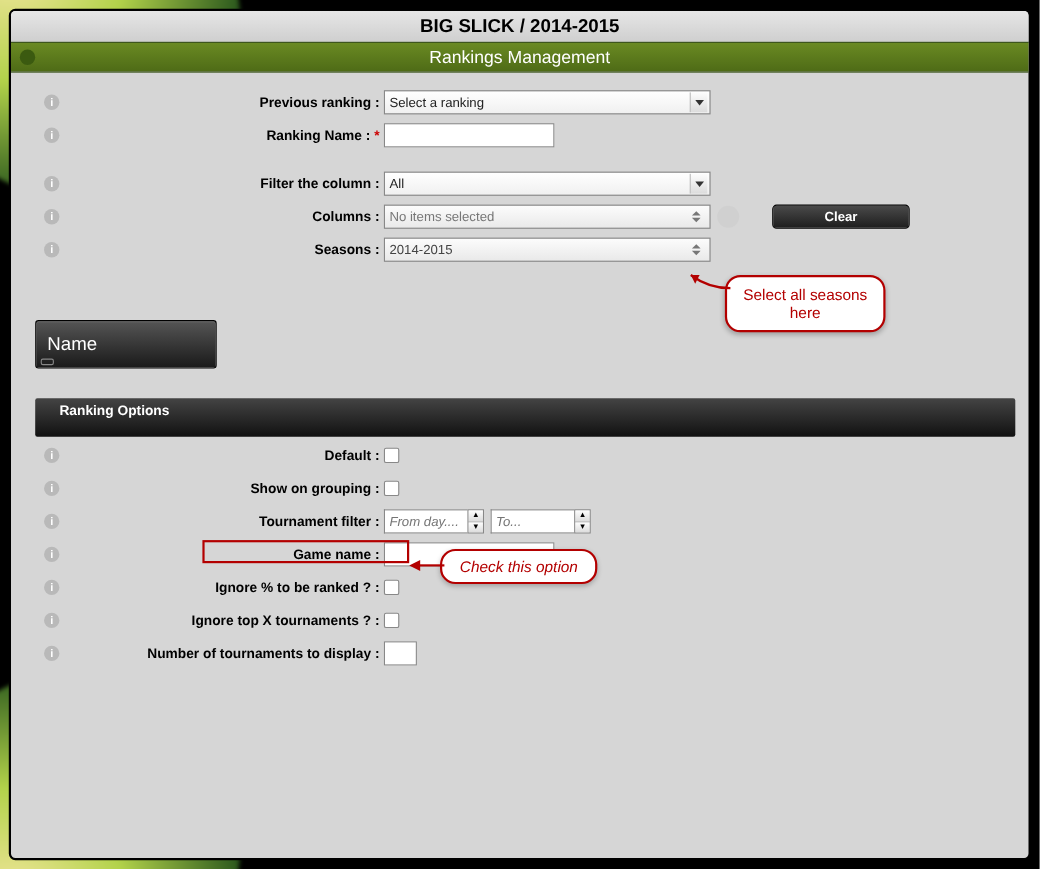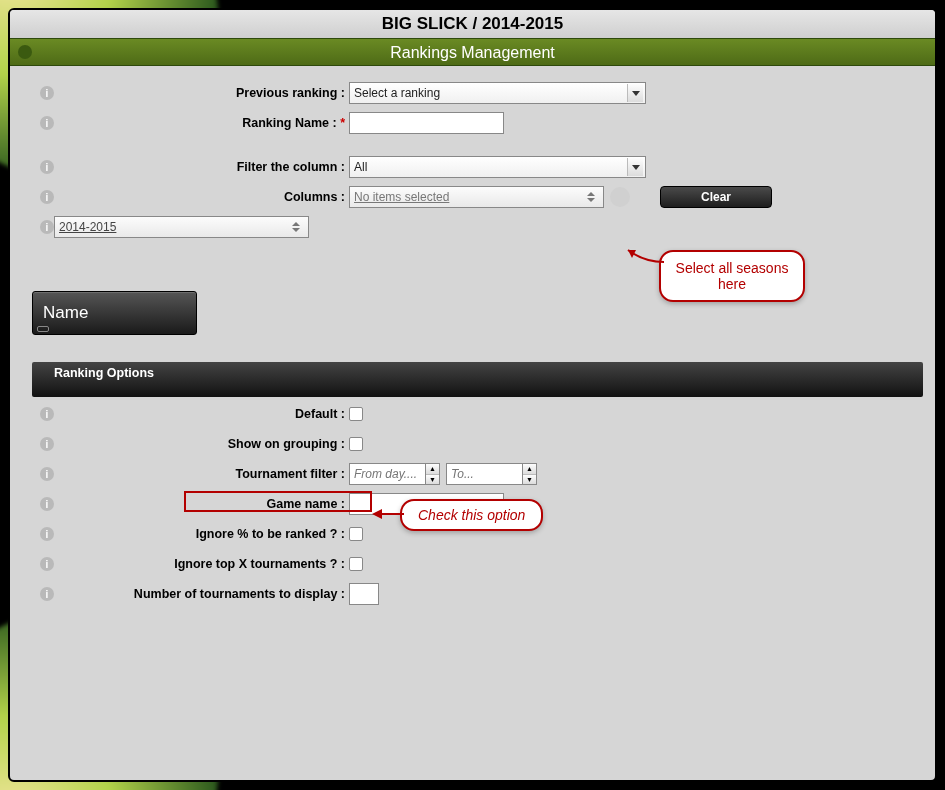--- a/index.html
+++ b/index.html
@@ -87,38 +87,37 @@
     padding:0 4px;
     color:#222;
   }
   .select { width:297px; display:flex; align-items:center; justify-content:space-between; padding-right:2px; background:linear-gradient(#fff,#f0f0f0);}
   .select .caret, .multiselect .caret {
     width:16px; height:18px; display:inline-flex; align-items:center; justify-content:center;
     background:linear-gradient(#fdfdfd,#dcdcdc);
     border-left:1px solid #bbb;
   }
   .multiselect {
-    width:255px; display:flex; align-items:center; justify-content:space-between;
+    width:297px; display:flex; align-items:center; justify-content:space-between;
     background:linear-gradient(#fcfcfc,#e9e9e9);
     color:#777;
-    text-decoration:underline;
   }
   .multiselect .caret { border:none; background:transparent;}
   .input-sm { width:155px; }
 
   .btn {
     height:22px; padding:0 18px;
     border-radius:4px;
     background:linear-gradient(#4a4a4a,#1e1e1e);
     color:#fff; font-weight:bold; font-size:12px;
     border:1px solid #000;
     display:inline-flex; align-items:center; justify-content:center;
     cursor:pointer;
   }
-  .btn-wide { width:112px; }
+  .btn-wide { width:125px; }
 
   .circle-btn {
     width:20px; height:20px; border-radius:50%;
     background:#d0d0d0;
     display:inline-block;
   }
 
   .name-pill {
     position:absolute; top:225px; left:22px;
     width:165px; height:44px;
@@ -263,20 +262,21 @@
           </span>
         </div>
         <span class="circle-btn"></span>
         <span style="width:18px"></span>
         <span class="btn btn-wide">Clear</span>
       </div>
     </div>
 
     <div class="form-row">
       <span class="info-icon">i</span>
+      <span class="lbl">Seasons :</span>
       <div class="ctrl">
         <div class="multiselect" style="color:#444;">
           <span>2014-2015</span>
           <span class="caret">
             <svg width="8" height="12" viewBox="0 0 8 12">
                 <polygon points="0,5 8,5 4,1" fill="#777"></polygon>
                 <polygon points="0,7 8,7 4,11" fill="#777"></polygon>
               </svg>
           </span>
         </div>

